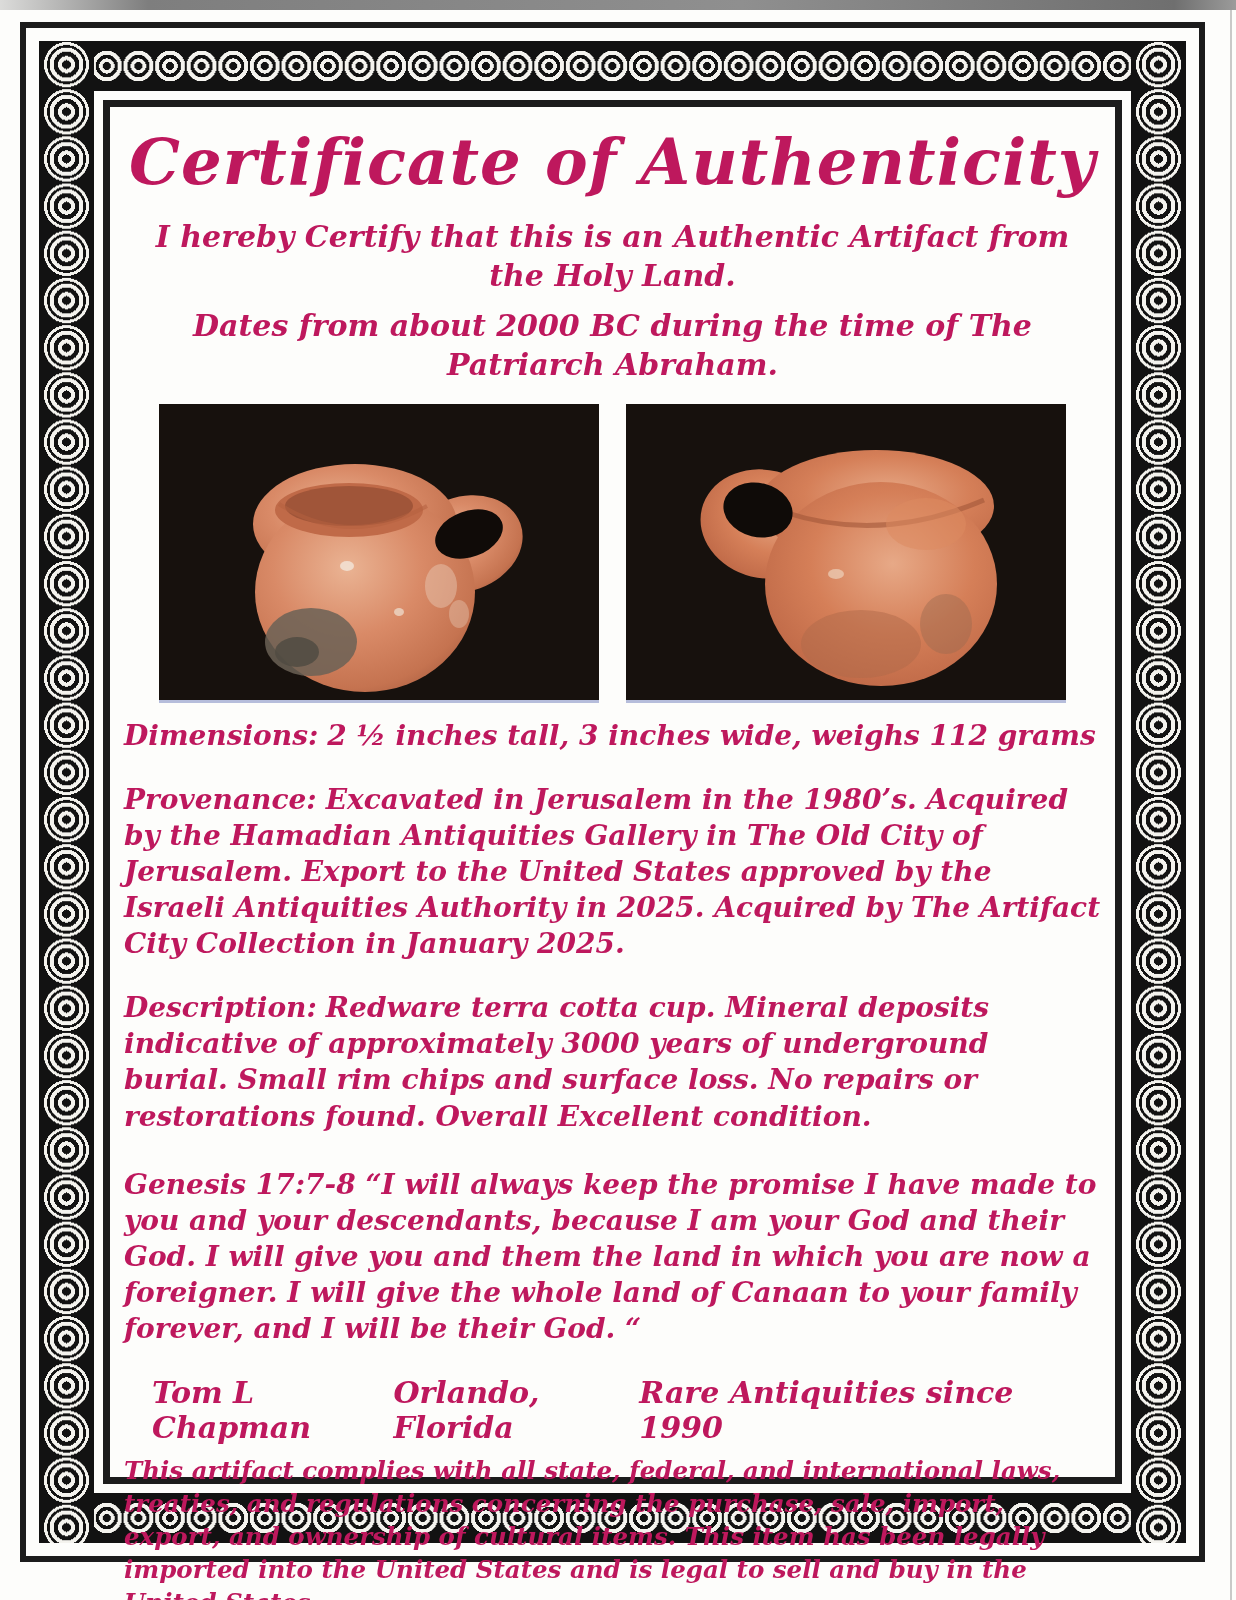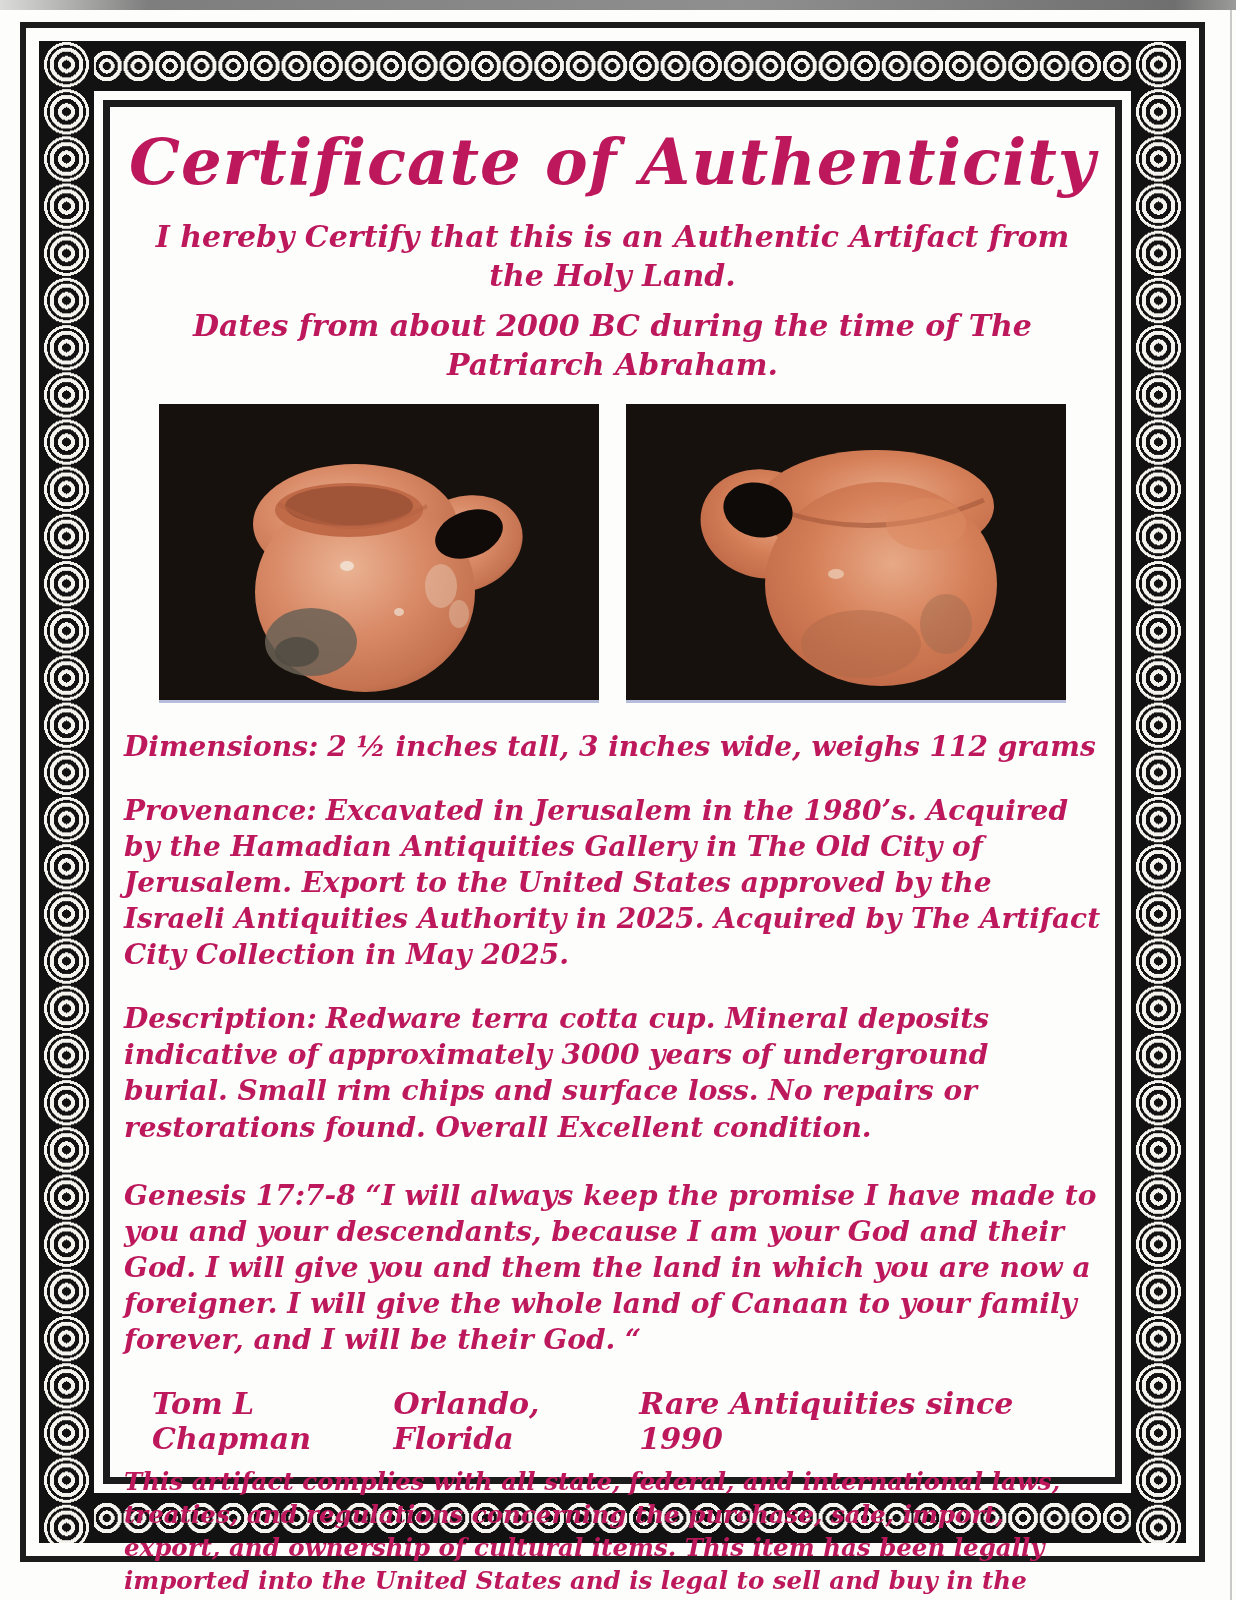--- a/index.html
+++ b/index.html
@@ -70,21 +70,21 @@
   .intro-2{margin-top:11px;}
 
   .photos{margin-top:20px;display:flex;justify-content:center;gap:27px;}
   .photo{
     width:440px;height:296px;background:#17110d;position:relative;overflow:hidden;
     box-shadow:0 3px 0 rgba(95,110,180,.45);
   }
   .photo svg{position:absolute;top:0;left:0;}
 
   .body-block{font-size:28px;line-height:1.29;text-align:left;}
-  .dims{margin-top:29px;}
+  .dims{margin-top:18px;}
   .prov{margin-top:20px;}
   .desc{margin-top:24px;}
   .scripture{margin-top:32px;font-weight:bold;}
   .lbl{margin-right:9px;}
 
   .names{
     margin-top:24px;display:flex;justify-content:flex-end;
     font-size:30px;padding:0 46px 0 28px;
   }
   .guarantor{margin-top:17px;text-align:center;font-size:31px;}
@@ -169,21 +169,21 @@
                 <ellipse cx="300" cy="120" rx="40" ry="26" fill="#dd8a60" opacity="0.55"></ellipse>
                 <ellipse cx="235" cy="240" rx="60" ry="34" fill="#b06a4a" opacity="0.5"></ellipse>
                 <ellipse cx="320" cy="220" rx="26" ry="30" fill="#9c6a50" opacity="0.45"></ellipse>
                 <ellipse cx="210" cy="170" rx="8" ry="5" fill="#f0ddc9" opacity="0.6"></ellipse>
               </svg>
             </div>
           </div>
 
           <p class="body-block dims"><span class="lbl">Dimensions:</span><span>2 ½ inches tall, 3 inches wide, weighs 112 grams</span></p>
 
-          <p class="body-block prov"><span class="lbl">Provenance:</span><span>Excavated in Jerusalem in the 1980’s. Acquired by the Hamadian Antiquities Gallery in The Old City of Jerusalem. Export to the United States approved by the Israeli Antiquities Authority in 2025. Acquired by The Artifact City Collection in May 2025.</span></p>
+          <p class="body-block prov"><span class="lbl">Provenance:</span><span>Excavated in Jerusalem in the 1980’s. Acquired by the Hamadian Antiquities Gallery in The Old City of Jerusalem. Export to the United States approved by the Israeli Antiquities Authority in 2025. Acquired by The Artifact City Collection in January 2025.</span></p>
 
           <p class="body-block desc"><span class="lbl">Description:</span><span>Redware terra cotta cup. Mineral deposits indicative of approximately 3000 years of underground burial. Small rim chips and surface loss. No repairs or restorations found. Overall Excellent condition.</span></p>
 
           <p class="body-block scripture">Genesis 17:7-8 “I will always keep the promise I have made to you and your descendants, because I am your God and their God. I will give you and them the land in which you are now a foreigner. I will give the whole land of Canaan to your family forever, and I will be their God. “</p>
 
           <div class="names">
             <span>Tom L Chapman</span>
             <span>Orlando, Florida</span>
             <span>Rare Antiquities since 1990</span>
           </div>

